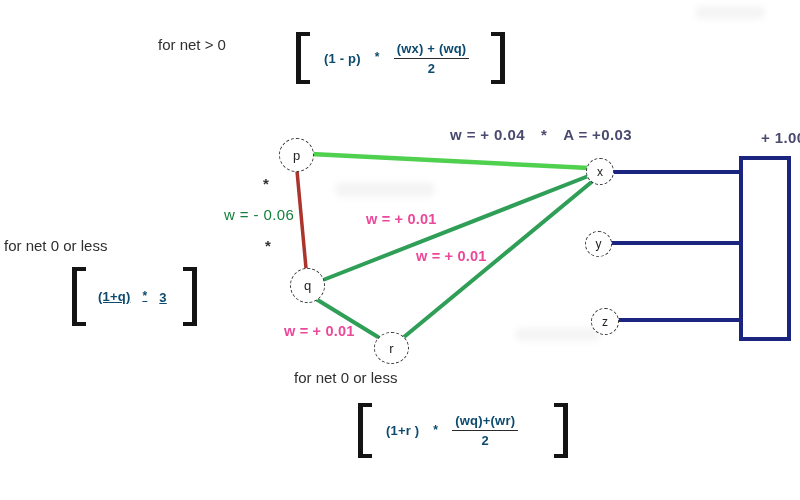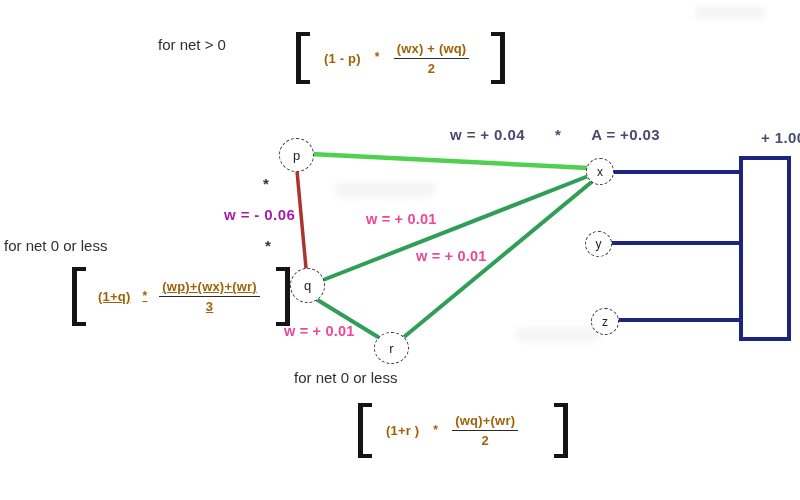--- a/index.html
+++ b/index.html
@@ -11,26 +11,26 @@
   .node{
     position:absolute;border:1.5px dashed #3a3a3a;border-radius:50%;
     background:#ffffff;display:flex;align-items:center;justify-content:center;
     font-size:13px;color:#222;z-index:3;
   }
   .node.small{font-size:12px;}
   .lbl{position:absolute;white-space:nowrap;z-index:4;}
   .txt{font-size:15px;color:#2f2f2f;}
   .wlbl{font-size:14.5px;font-weight:700;color:#ec4899;letter-spacing:.2px;}
   .bluetxt{color:#4a4a6e;font-weight:600;font-size:15px;letter-spacing:.4px;}
-  .redtxt{color:#a21caf;font-weight:700;font-size:15px;letter-spacing:.4px;}
+  .redtxt{color:#15803d;font-weight:400;font-size:15px;letter-spacing:.4px;}
   .star{font-size:15px;font-weight:700;color:#333;}
-  .toprow{display:flex;column-gap:30px;}
+  .toprow{display:flex;column-gap:16px;}
   .formula{
     position:absolute;display:flex;align-items:center;z-index:4;
-    font-size:13px;font-weight:600;color:#a16207;letter-spacing:.2px;
+    font-size:13px;font-weight:600;color:#0c4a6e;letter-spacing:.2px;
   }
   .brk{width:9px;align-self:stretch;}
   .brk.l{border-left:5px solid #141414;border-top:4px solid #141414;border-bottom:4px solid #141414;}
   .brk.r{border-right:5px solid #141414;border-top:4px solid #141414;border-bottom:4px solid #141414;}
   .f-star{font-size:12px;font-weight:700;transform:translateY(-1px);}
   .frac{display:inline-block;text-align:center;}
   .frac .num{display:block;border-bottom:1.6px solid #2a2a2a;padding:0 3px 2px 3px;}
   .frac .den{display:block;padding-top:2px;}
   .outbox{
     position:absolute;left:739px;top:156px;width:52px;height:185px;
@@ -105,21 +105,20 @@
       <span class="den">2</span>
     </span>
     <div class="brk r" style="margin-left:8px;"></div>
   </div>
 
   <div class="formula" style="left:72px;top:267px;height:59px;column-gap:12px;text-decoration:underline;">
     <div class="brk l"></div>
     <span>(1+q)</span>
     <span class="f-star">*</span>
     <span class="frac">
-      <span class="num">(wp)+(wx)+(wr)</span>
       <span class="den">3</span>
     </span>
     <div class="brk r" style="margin-left:4px;"></div>
   </div>
 
   <div class="formula" style="left:358px;top:403px;height:55px;column-gap:14px;">
     <div class="brk l"></div>
     <span>(1+r )</span>
     <span class="f-star">*</span>
     <span class="frac">

